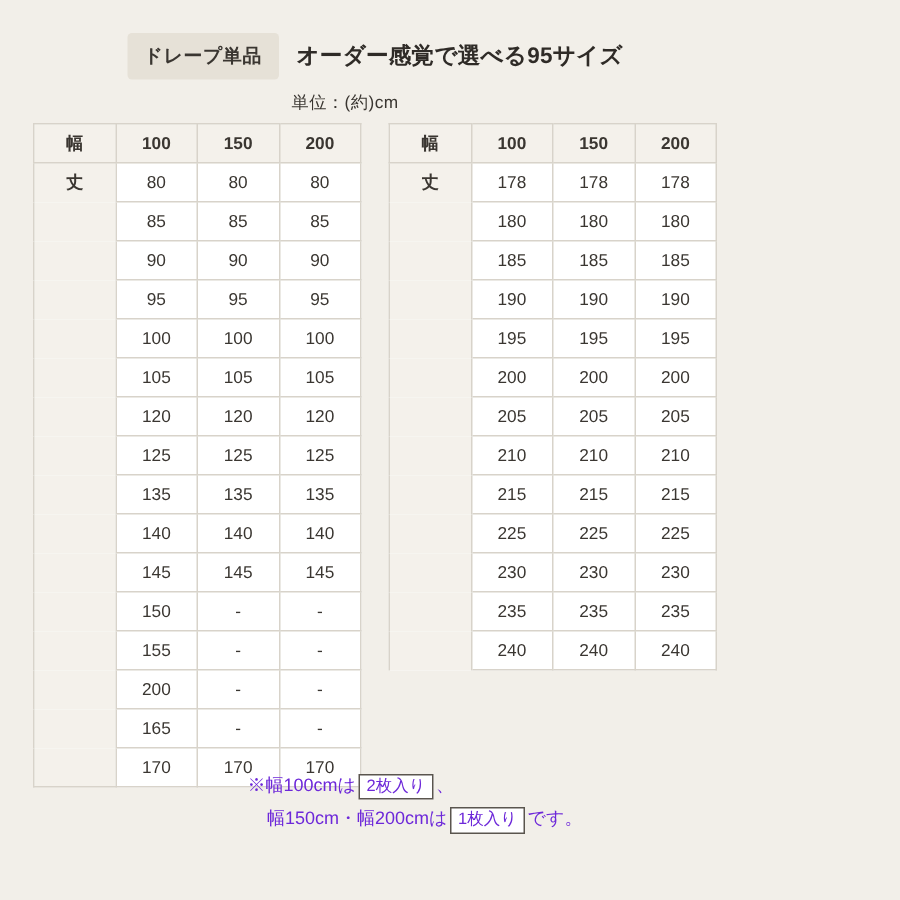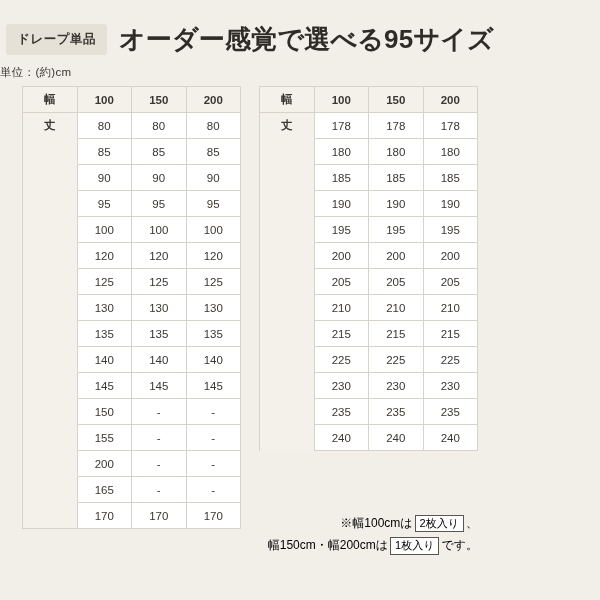--- a/index.html
+++ b/index.html
@@ -34,28 +34,28 @@
     background: #e6e1d7;
     color: #3a3631;
     font-size: 12.5px;
     font-weight: bold;
     letter-spacing: 0.5px;
     padding: 7px 11px;
     border-radius: 3px;
     white-space: nowrap;
   }
   .headline {
-    font-size: 26px;
+    font-size: 15px;
     font-weight: bold;
     letter-spacing: 0.2px;
     white-space: nowrap;
     color: #2f2b27;
   }
   .unit-note {
-    text-align: left;
+    text-align: center;
     font-size: 11.5px;
     color: #3a3631;
     padding-right: 40px;
     margin-top: 2px;
     letter-spacing: 0.3px;
   }
 
   
   .tables {
     display: flex;
@@ -94,27 +94,27 @@
     border-top: none;
     border-bottom: none;
   }
   .cell-dash {
     color: #7c766d;
   }
 
   
   .footnote {
     position: absolute;
-    right: 22px;
+    right: 35px;
     bottom: 44px;
     width: 300px;
-    text-align: right;
+    text-align: left;
     font-size: 12px;
     line-height: 1.85;
-    color: #000000;
+    color: #6d28d9;
   }
   .footnote .line {
     white-space: nowrap;
   }
   .boxed {
     border: 1px solid #5a554e;
     padding: 1px 4px;
     font-size: 11px;
     margin: 0 2px;
     display: inline-block;
@@ -175,35 +175,35 @@
               <td>95</td>
             </tr>
             <tr>
               <td class="rowlabel-empty"></td>
               <td>100</td>
               <td>100</td>
               <td>100</td>
             </tr>
             <tr>
               <td class="rowlabel-empty"></td>
+              <td>105</td>
+              <td>105</td>
+              <td>105</td>
+            </tr>
+            <tr>
+              <td class="rowlabel-empty"></td>
               <td>120</td>
               <td>120</td>
               <td>120</td>
             </tr>
             <tr>
               <td class="rowlabel-empty"></td>
               <td>125</td>
               <td>125</td>
               <td>125</td>
-            </tr>
-            <tr>
-              <td class="rowlabel-empty"></td>
-              <td>130</td>
-              <td>130</td>
-              <td>130</td>
             </tr>
             <tr>
               <td class="rowlabel-empty"></td>
               <td>135</td>
               <td>135</td>
               <td>135</td>
             </tr>
             <tr>
               <td class="rowlabel-empty"></td>
               <td>140</td>

